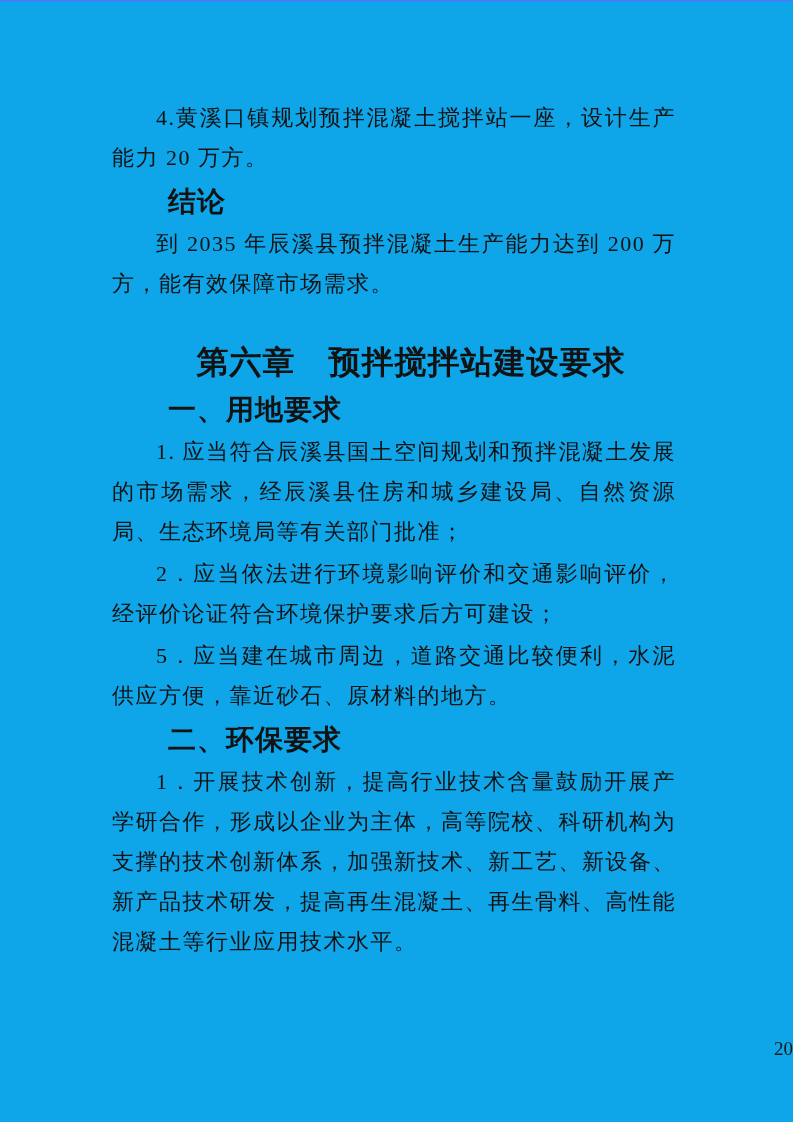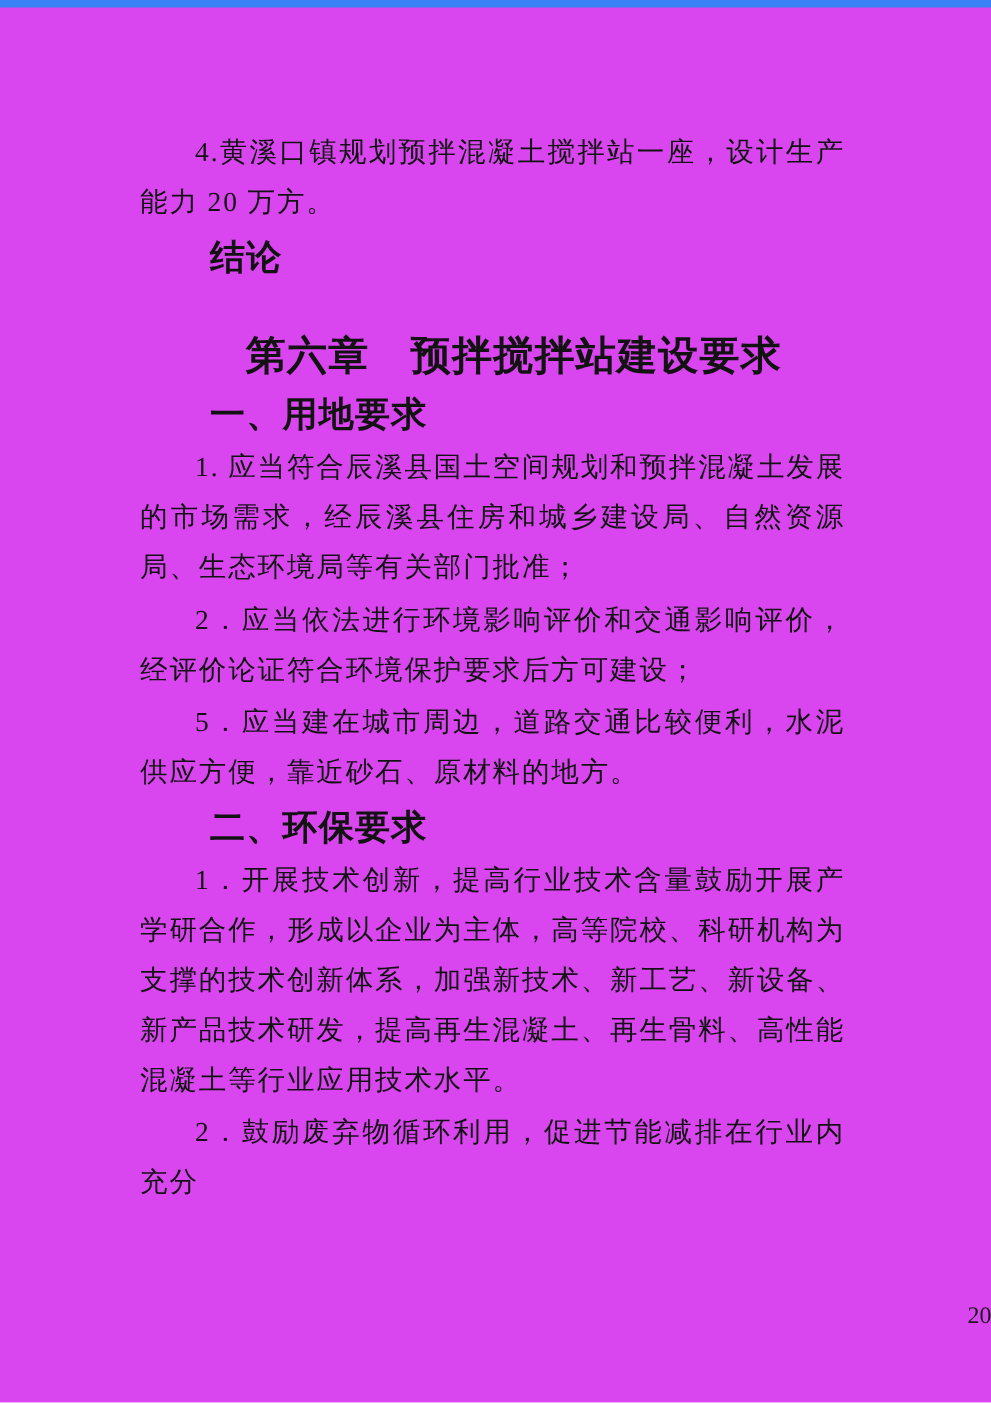--- a/index.html
+++ b/index.html
@@ -4,23 +4,23 @@
 <style>
   html, body {
     margin: 0;
     padding: 0;
     background: #ffffff;
   }
   .page {
     position: relative;
     width: 793px;
     height: 1122px;
-    background: #d946ef;
+    background: #0ea5e9;
     overflow: hidden;
-    border-top: 6px solid #3b82f6;
+    border-top: 2px solid #3b82f6;
     box-sizing: border-box;
     color: #121212;
   }
   .content {
     padding: 94px 117px 0 112px;
   }
   
   p.body {
     margin: 2px 0 0 0;
     font-family: "Liberation Serif", "DejaVu Serif", serif;
@@ -67,33 +67,33 @@
 </head>
 <body>
 
 <div class="page">
   <div class="content">
 
     <p class="body">4.黄溪口镇规划预拌混凝土搅拌站一座，设计生产能力 20 万方。</p>
 
     <h3 class="subheading">结论</h3>
 
+    <p class="body">到 2035 年辰溪县预拌混凝土生产能力达到 200 万方，能有效保障市场需求。</p>
 
     <h1 class="chapter-title">第六章　预拌搅拌站建设要求</h1>
 
     <h3 class="subheading">一、用地要求</h3>
 
     <p class="body">1. 应当符合辰溪县国土空间规划和预拌混凝土发展的市场需求，经辰溪县住房和城乡建设局、自然资源局、生态环境局等有关部门批准；</p>
 
     <p class="body">2．应当依法进行环境影响评价和交通影响评价，经评价论证符合环境保护要求后方可建设；</p>
 
     <p class="body">5．应当建在城市周边，道路交通比较便利，水泥供应方便，靠近砂石、原材料的地方。</p>
 
     <h3 class="subheading">二、环保要求</h3>
 
     <p class="body">1．开展技术创新，提高行业技术含量鼓励开展产学研合作，形成以企业为主体，高等院校、科研机构为支撑的技术创新体系，加强新技术、新工艺、新设备、新产品技术研发，提高再生混凝土、再生骨料、高性能混凝土等行业应用技术水平。</p>
 
-    <p class="body">2．鼓励废弃物循环利用，促进节能减排在行业内充分</p>
 
   </div>
 
   <div class="page-number">20</div>
 </div>
 
 </body></html>

